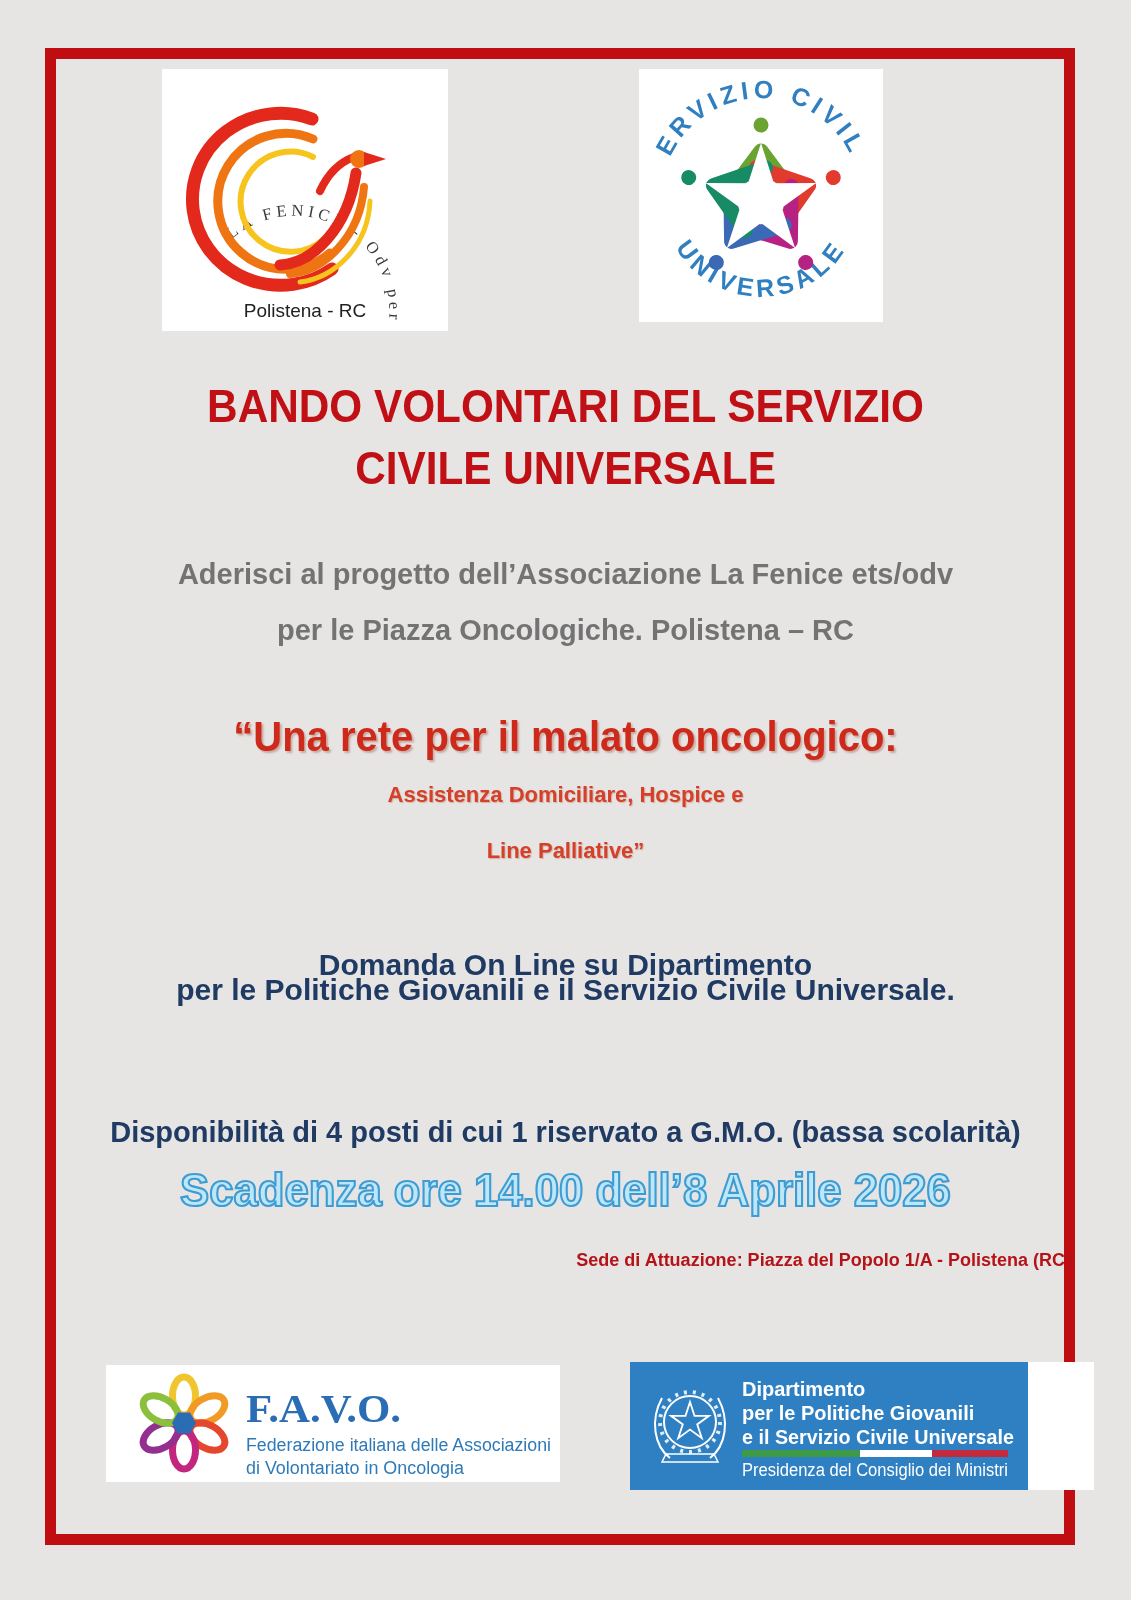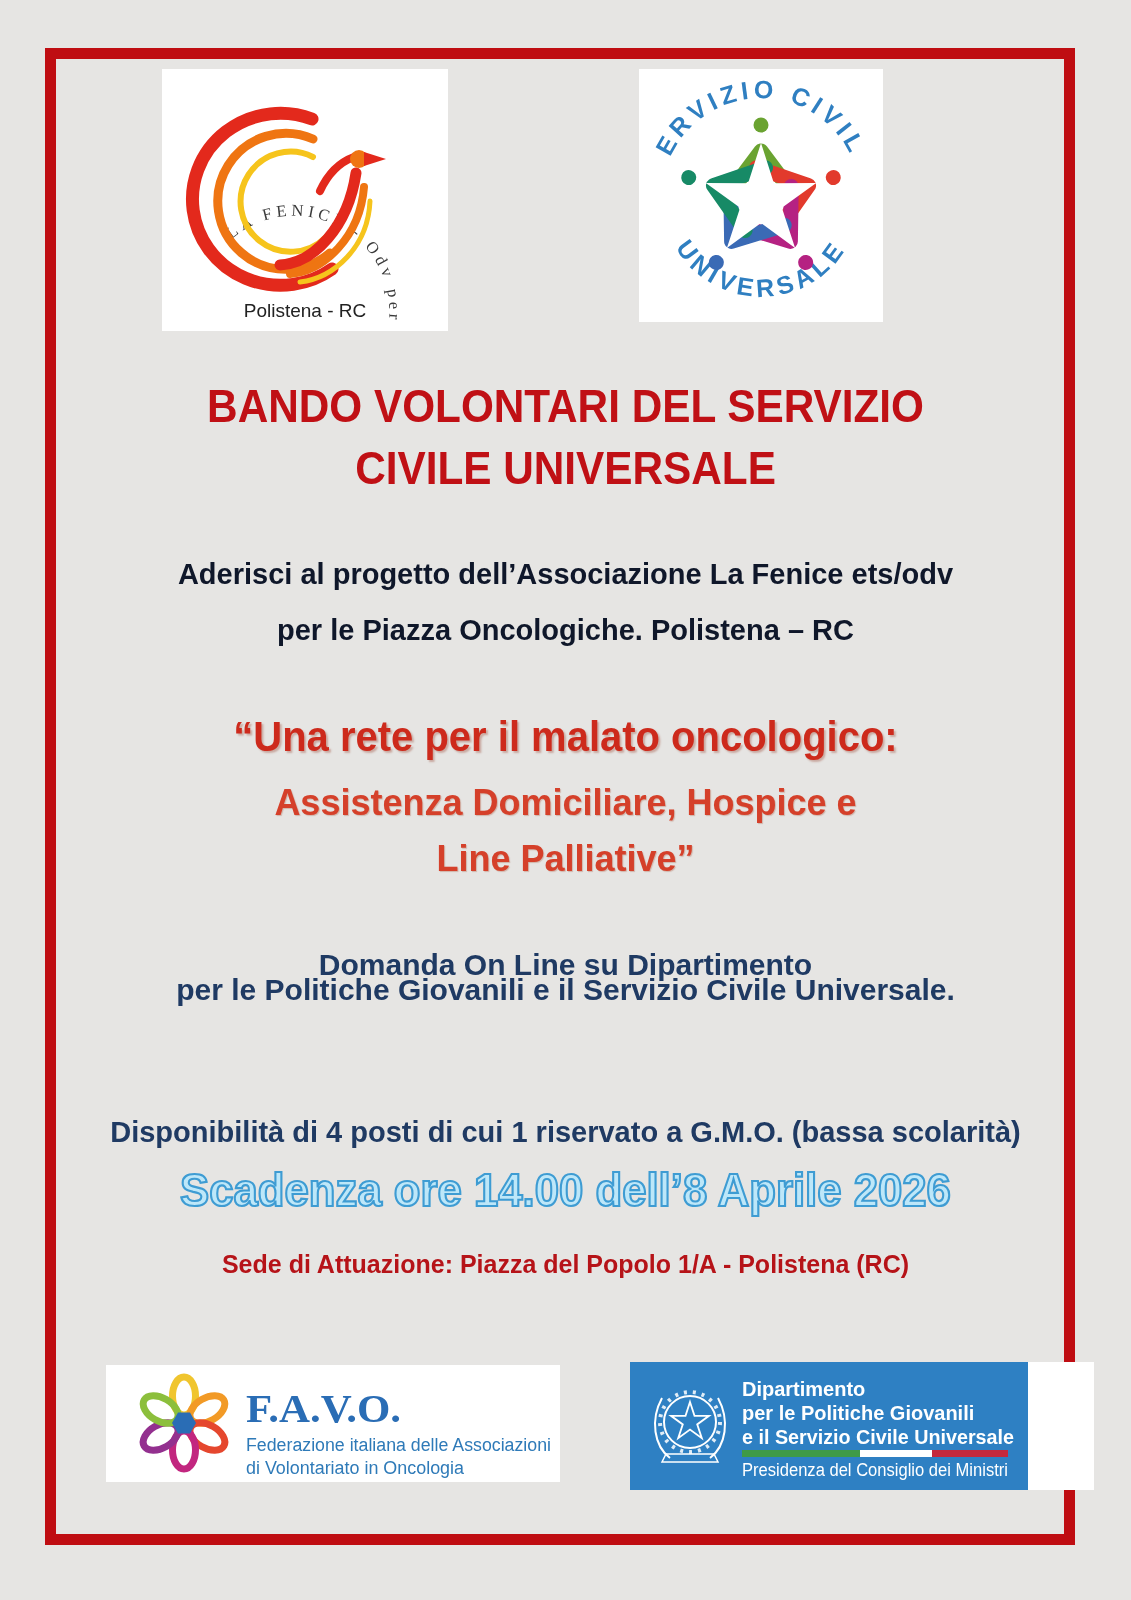--- a/index.html
+++ b/index.html
@@ -12,32 +12,32 @@
     border:11px solid #bf0d12;box-sizing:border-box;pointer-events:none;
   }
   .logo-box{position:absolute;background:#ffffff;}
   .fenice-box{left:162px;top:69px;width:286px;height:262px;}
   .scu-box{left:639px;top:69px;width:244px;height:253px;}
   .favo-box{left:106px;top:1365px;width:454px;height:117px;}
   .dip-box{left:630px;top:1362px;width:464px;height:128px;}
   .line{position:absolute;left:60px;right:60px;text-align:center;white-space:nowrap;}
   .title{font-size:47px;font-weight:bold;color:#c01015;transform:scaleX(.90);letter-spacing:0;}
   .t1{top:378px;} .t2{top:440px;}
-  .intro{font-size:29px;font-weight:bold;color:#0f172a;}
+  .intro{font-size:29px;font-weight:bold;color:#737373;}
   .i1{top:558px;} .i2{top:614px;}
   .proj-title{top:712px;font-size:43px;font-weight:bold;color:#cd2a1c;
     transform:scaleX(.93);text-shadow:2px 2px 2px rgba(150,60,40,.35);}
-  .proj{font-size:36px;font-weight:bold;color:#d5402a;text-shadow:1px 1px 1px rgba(160,70,40,.3);}
+  .proj{font-size:22px;font-weight:bold;color:#d5402a;text-shadow:1px 1px 1px rgba(160,70,40,.3);}
   .p2{top:782px;} .p3{top:838px;}
   .app{font-size:30px;font-weight:bold;color:#1f3a63;}
   .a1{top:948px;} .a2{top:973px;}
   .avail{top:1116px;font-size:29px;font-weight:bold;color:#1f3a63;}
   .deadline{top:1163px;font-size:46px;font-weight:bold;color:#bde7f9;
     -webkit-text-stroke:2.2px #3e9cd3;transform:scaleX(.95);}
-  .sede{top:1250px;font-size:25px;font-weight:bold;color:#b61318;}
+  .sede{top:1250px;font-size:18px;font-weight:bold;color:#b61318;text-align:right;}
   svg{display:block;}
   .ring-text{font-family:"Liberation Serif",serif;font-size:16.5px;letter-spacing:4.2px;fill:#3a3a3a;}
   .fen-caption{font-family:"Liberation Sans",sans-serif;font-size:19px;fill:#222;}
   .scu-arc{font-family:"Liberation Sans",sans-serif;font-size:25px;font-weight:bold;
     letter-spacing:4.5px;fill:#2f7fc1;}
   .favo-acr{font-family:"Liberation Serif",serif;font-size:40px;font-weight:bold;fill:#2a6db5;}
   .favo-sub{font-family:"Liberation Sans",sans-serif;font-size:18px;fill:#2e7ab8;}
   .dip-bold{font-family:"Liberation Sans",sans-serif;font-size:20px;font-weight:bold;fill:#ffffff;}
   .dip-reg{font-family:"Liberation Sans",sans-serif;font-size:18px;fill:#ffffff;}
 </style>

